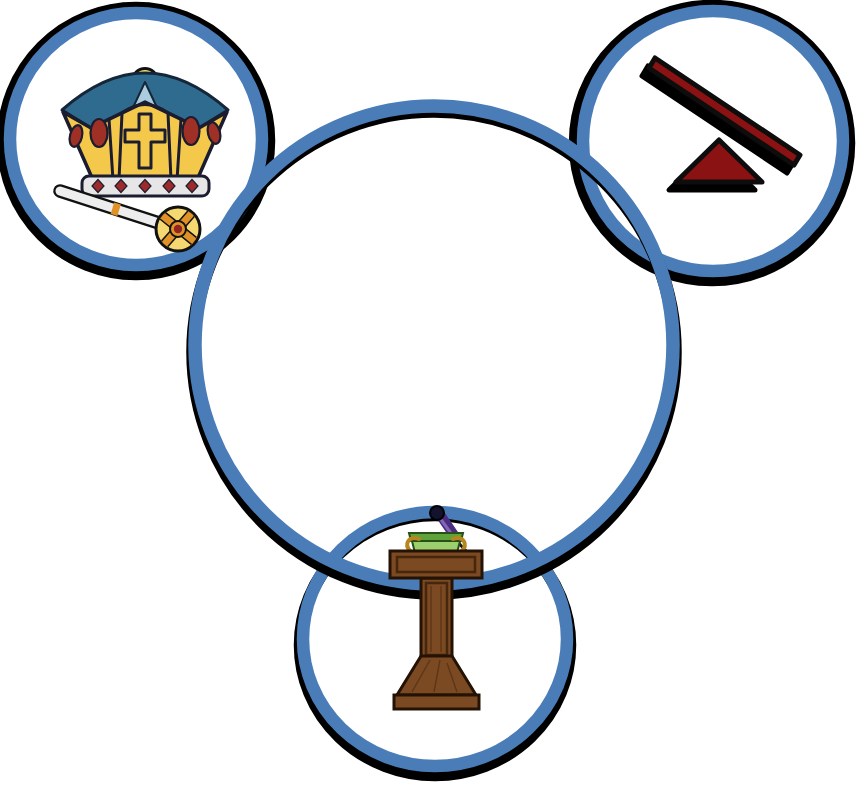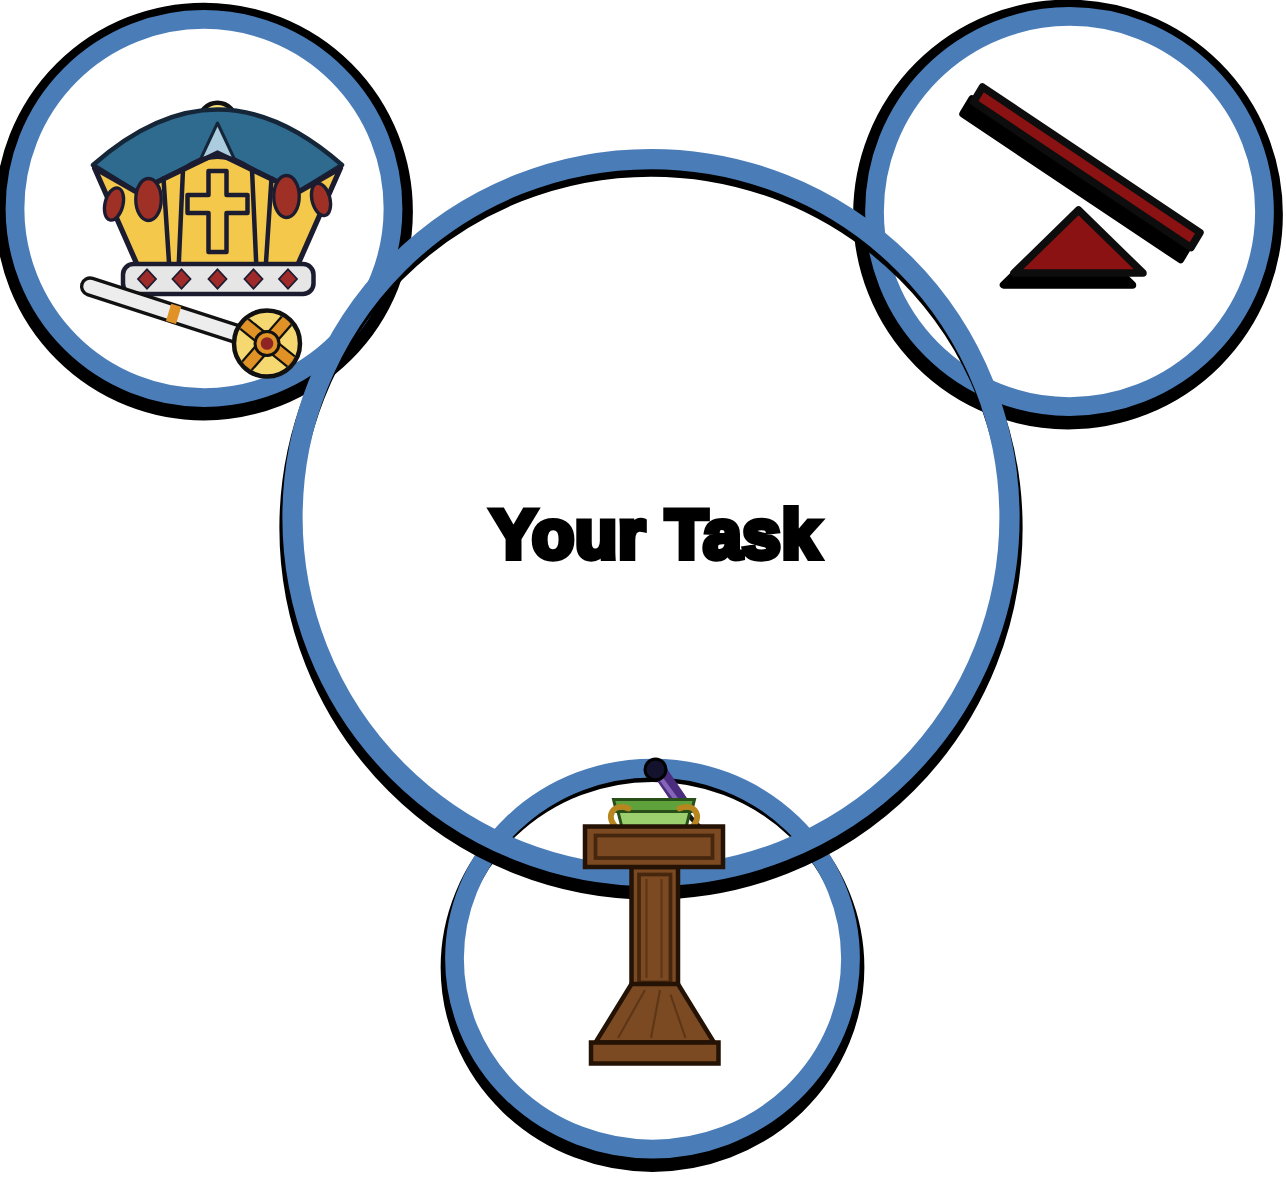--- a/index.html
+++ b/index.html
@@ -139,14 +139,13 @@
       <rect class="wood-inner" x="426" y="583" width="21" height="72"></rect>
       <path class="wood-tex" d="M431,586 L431,652 M441,586 L441,652"></path>
       <path class="wood" d="M421,656 L452,656 L476,695 L397,695 Z"></path>
       <path class="wood-tex" d="M430,660 L412,692 M440,660 L434,692 M447,663 L457,692"></path>
       <rect class="wood" x="394" y="695" width="85" height="14"></rect>
       <rect class="wood" x="390" y="551" width="92" height="27"></rect>
       <rect class="wood-inner" x="397" y="557" width="78" height="15"></rect>
     </g>
   </svg>
 
-  <div class="center-label">Your Task</div>
 </div>
 
 </body></html>

